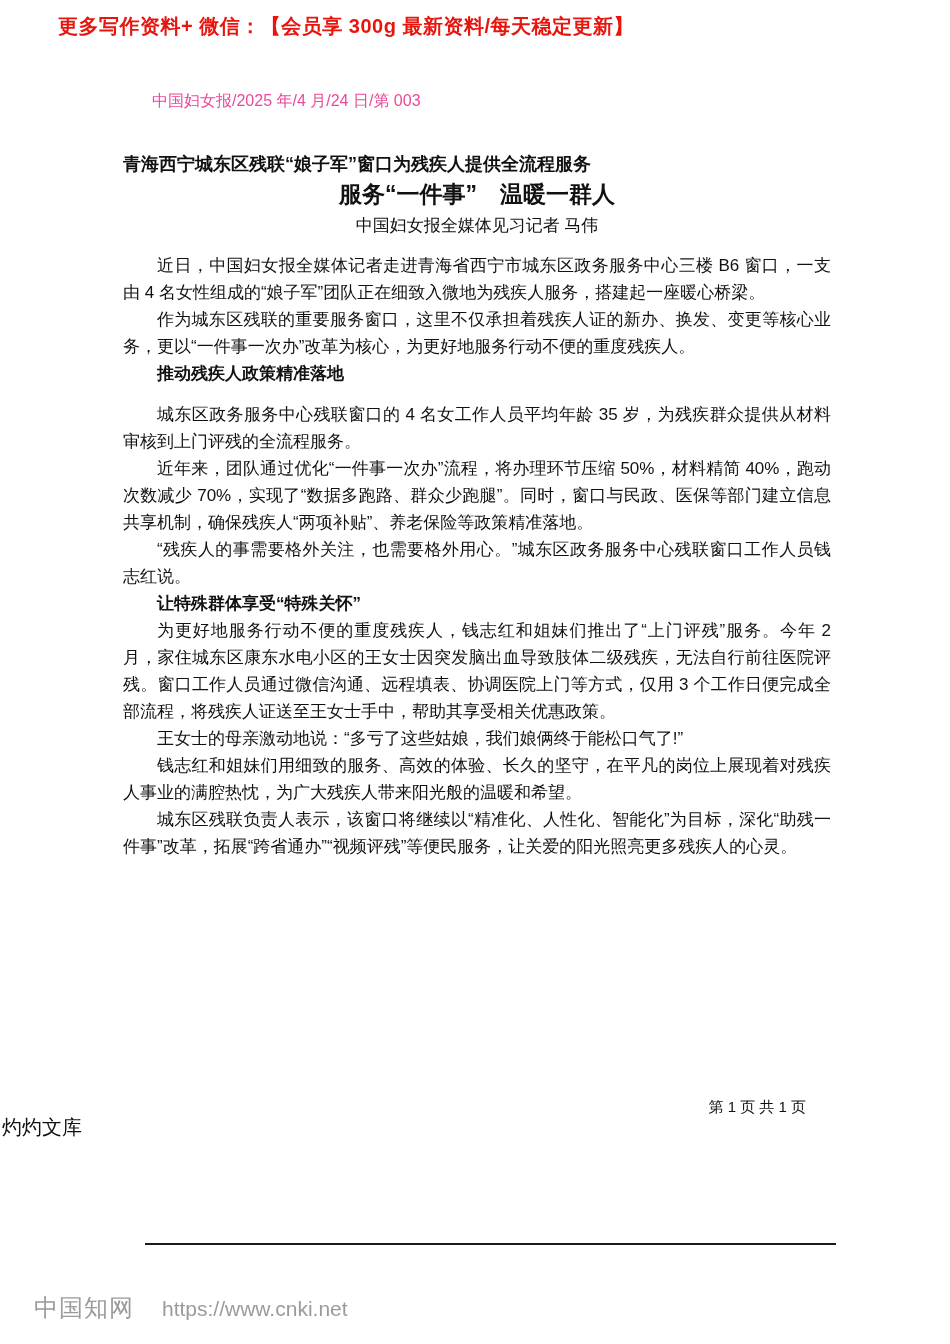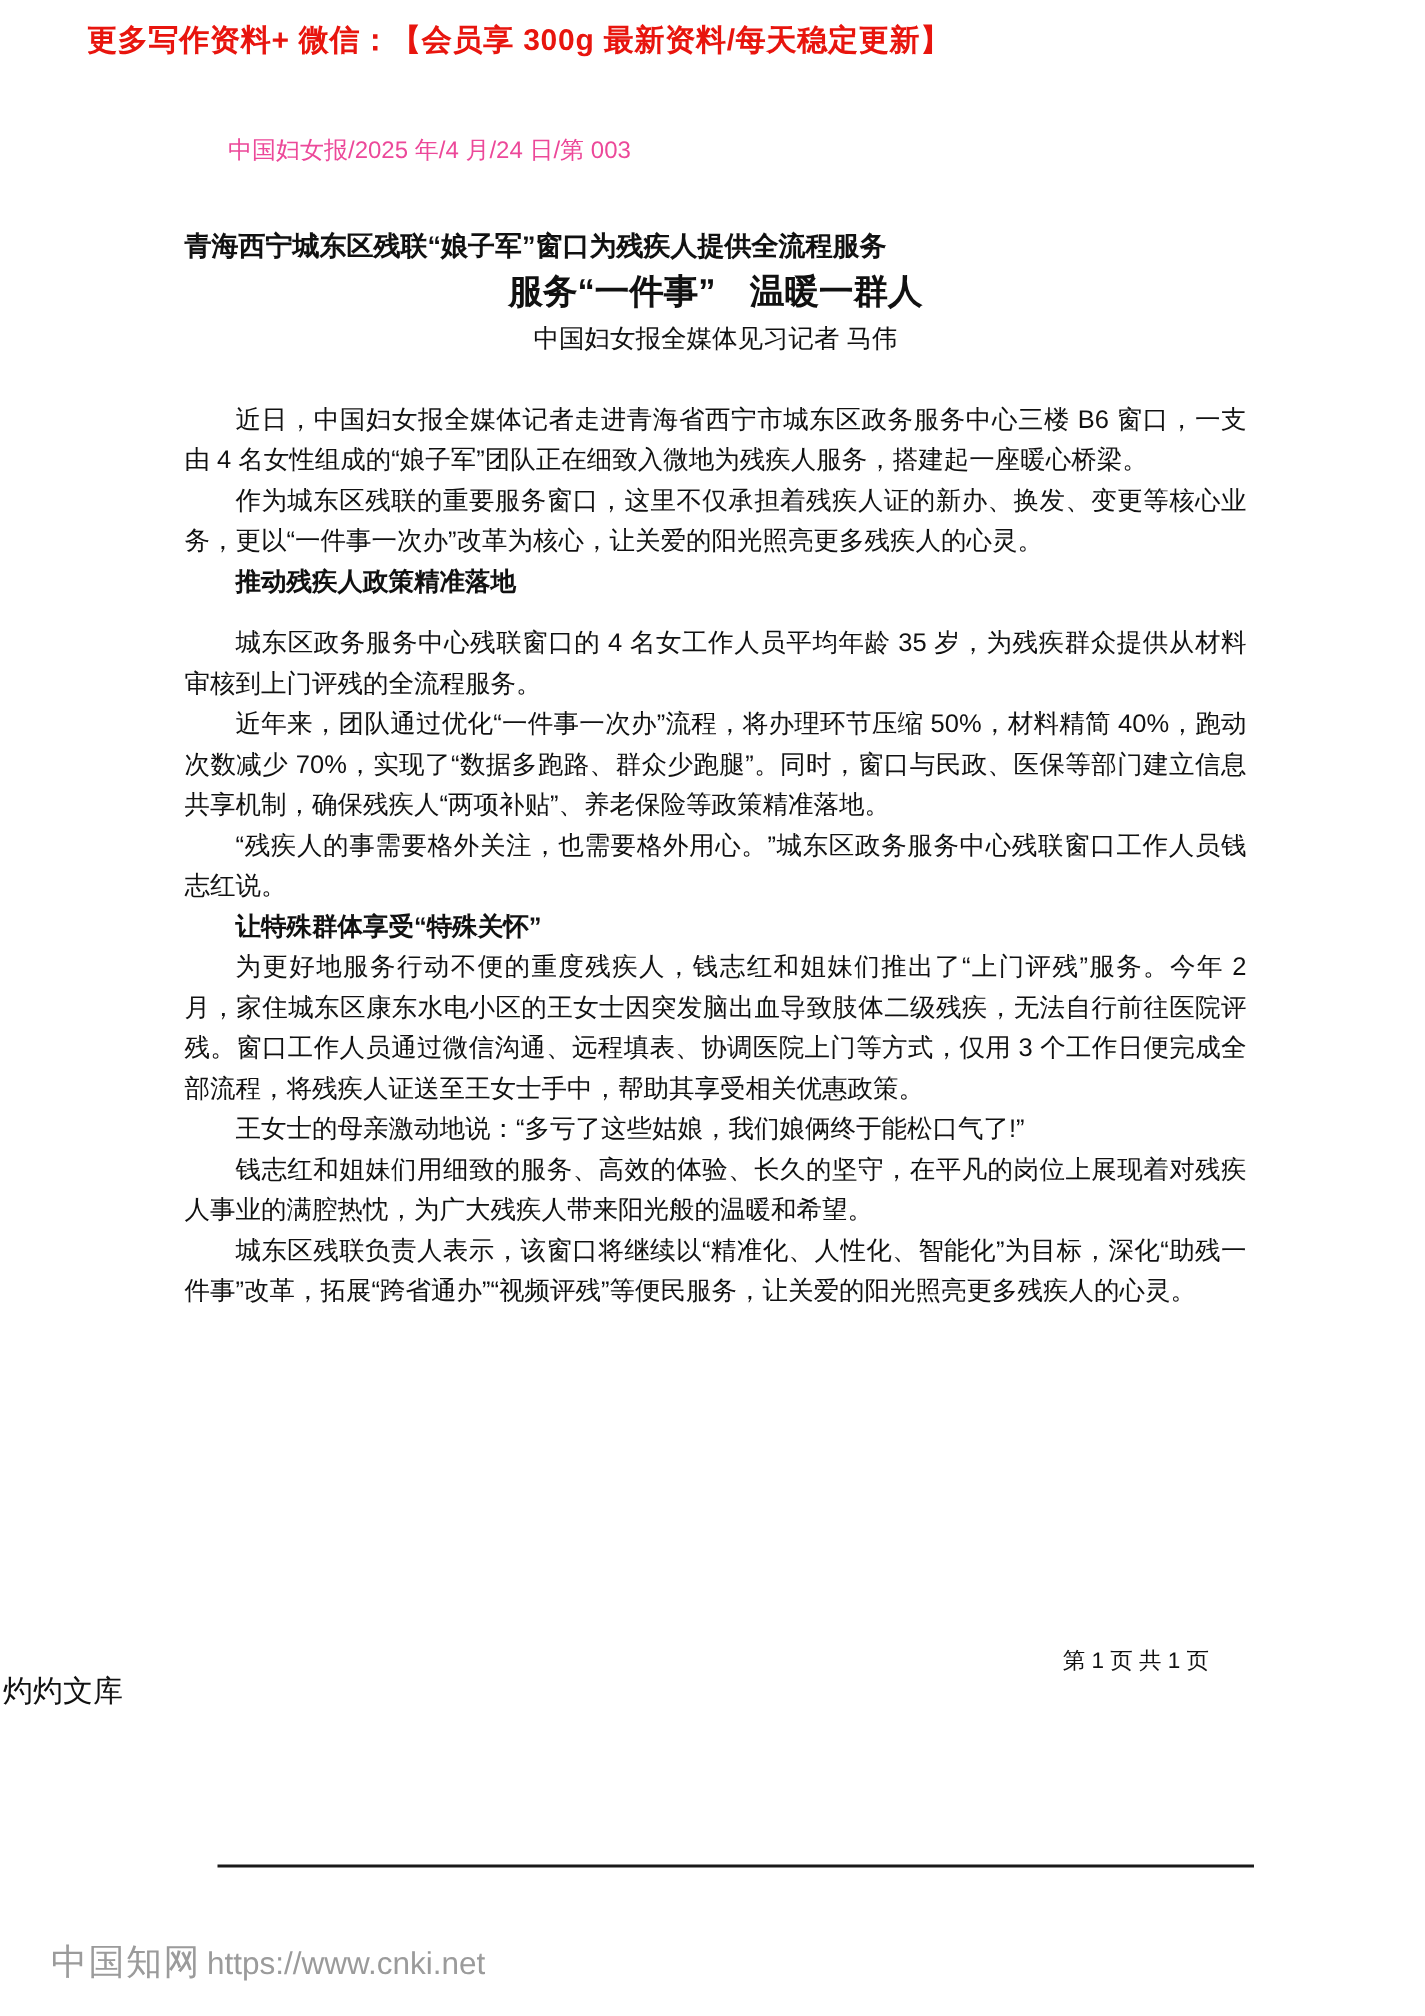--- a/index.html
+++ b/index.html
@@ -46,21 +46,21 @@
     text-align: center;
     font-weight: bold;
     font-size: 23px;
     line-height: 32px;
     margin: 1px 0 0 0;
   }
   .byline {
     text-align: center;
     font-size: 17px;
     line-height: 26px;
-    margin: 3px 0 27px 0;
+    margin: 3px 0 13px 0;
   }
   .para {
     margin: 0;
     text-indent: 2em;
   }
   .para.subhead { font-weight: bold; }
   .para.gap-after { margin-bottom: 14px; }
   .page-indicator {
     position: absolute;
     right: 144px; top: 1098px;
@@ -77,21 +77,21 @@
     position: absolute;
     left: 145px; top: 1243px;
     width: 691px; height: 2px;
     background: #1a1a1a;
   }
   .watermark {
     position: absolute;
     left: 34px; top: 1292px;
     display: flex;
     align-items: baseline;
-    gap: 4px;
+    gap: 28px;
   }
   .watermark .site-name {
     font-size: 24px;
     letter-spacing: 1px;
   }
   .watermark .site-url {
     font-size: 21px;
   }
 </style>
 </head>
@@ -102,21 +102,21 @@
 <div class="doc-meta">
   <div>中国妇女报/2025 年/4 月/24 日/第 003</div>
 </div>
 
 <div class="article">
   <div class="supertitle">青海西宁城东区残联“娘子军”窗口为残疾人提供全流程服务</div>
   <div class="main-title">服务“一件事”　温暖一群人</div>
   <div class="byline">中国妇女报全媒体见习记者 马伟</div>
   <div>
       <p class="para">近日，中国妇女报全媒体记者走进青海省西宁市城东区政务服务中心三楼 B6 窗口，一支由 4 名女性组成的“娘子军”团队正在细致入微地为残疾人服务，搭建起一座暖心桥梁。</p>
-      <p class="para">作为城东区残联的重要服务窗口，这里不仅承担着残疾人证的新办、换发、变更等核心业务，更以“一件事一次办”改革为核心，让关爱的阳光照亮更多残疾人的心灵。</p>
+      <p class="para">作为城东区残联的重要服务窗口，这里不仅承担着残疾人证的新办、换发、变更等核心业务，更以“一件事一次办”改革为核心，为更好地服务行动不便的重度残疾人。</p>
       <p class="para subhead gap-after">推动残疾人政策精准落地</p>
       <p class="para">城东区政务服务中心残联窗口的 4 名女工作人员平均年龄 35 岁，为残疾群众提供从材料审核到上门评残的全流程服务。</p>
       <p class="para">近年来，团队通过优化“一件事一次办”流程，将办理环节压缩 50%，材料精简 40%，跑动次数减少 70%，实现了“数据多跑路、群众少跑腿”。同时，窗口与民政、医保等部门建立信息共享机制，确保残疾人“两项补贴”、养老保险等政策精准落地。</p>
       <p class="para">“残疾人的事需要格外关注，也需要格外用心。”城东区政务服务中心残联窗口工作人员钱志红说。</p>
       <p class="para subhead">让特殊群体享受“特殊关怀”</p>
       <p class="para">为更好地服务行动不便的重度残疾人，钱志红和姐妹们推出了“上门评残”服务。今年 2 月，家住城东区康东水电小区的王女士因突发脑出血导致肢体二级残疾，无法自行前往医院评残。窗口工作人员通过微信沟通、远程填表、协调医院上门等方式，仅用 3 个工作日便完成全部流程，将残疾人证送至王女士手中，帮助其享受相关优惠政策。</p>
       <p class="para">王女士的母亲激动地说：“多亏了这些姑娘，我们娘俩终于能松口气了!”</p>
       <p class="para">钱志红和姐妹们用细致的服务、高效的体验、长久的坚守，在平凡的岗位上展现着对残疾人事业的满腔热忱，为广大残疾人带来阳光般的温暖和希望。</p>
       <p class="para">城东区残联负责人表示，该窗口将继续以“精准化、人性化、智能化”为目标，深化“助残一件事”改革，拓展“跨省通办”“视频评残”等便民服务，让关爱的阳光照亮更多残疾人的心灵。</p>
     </div>

